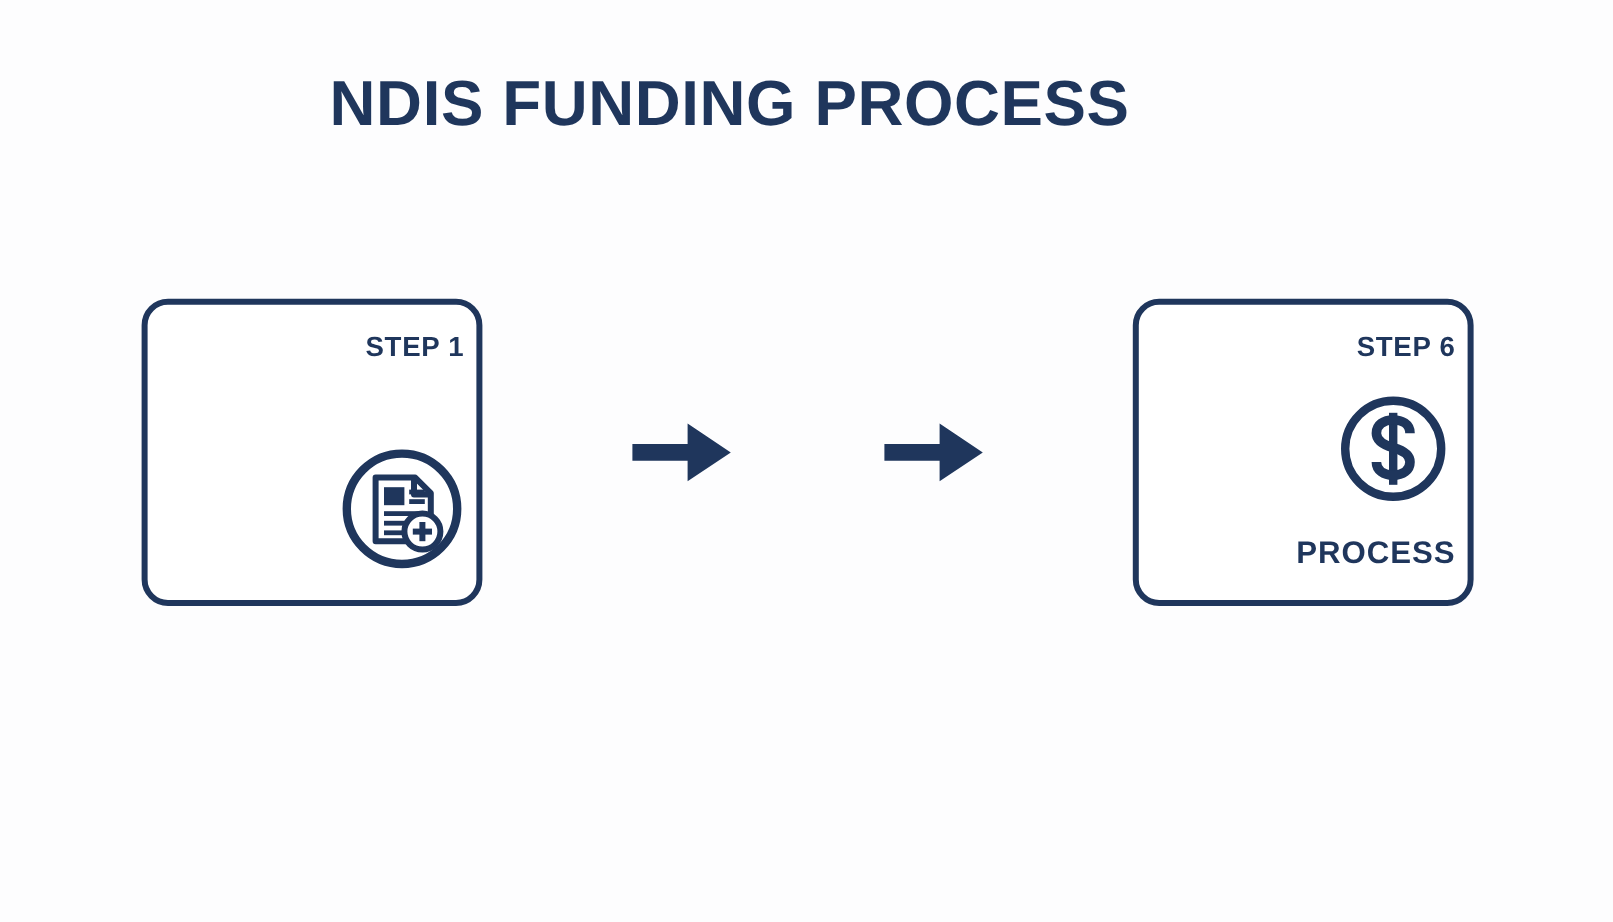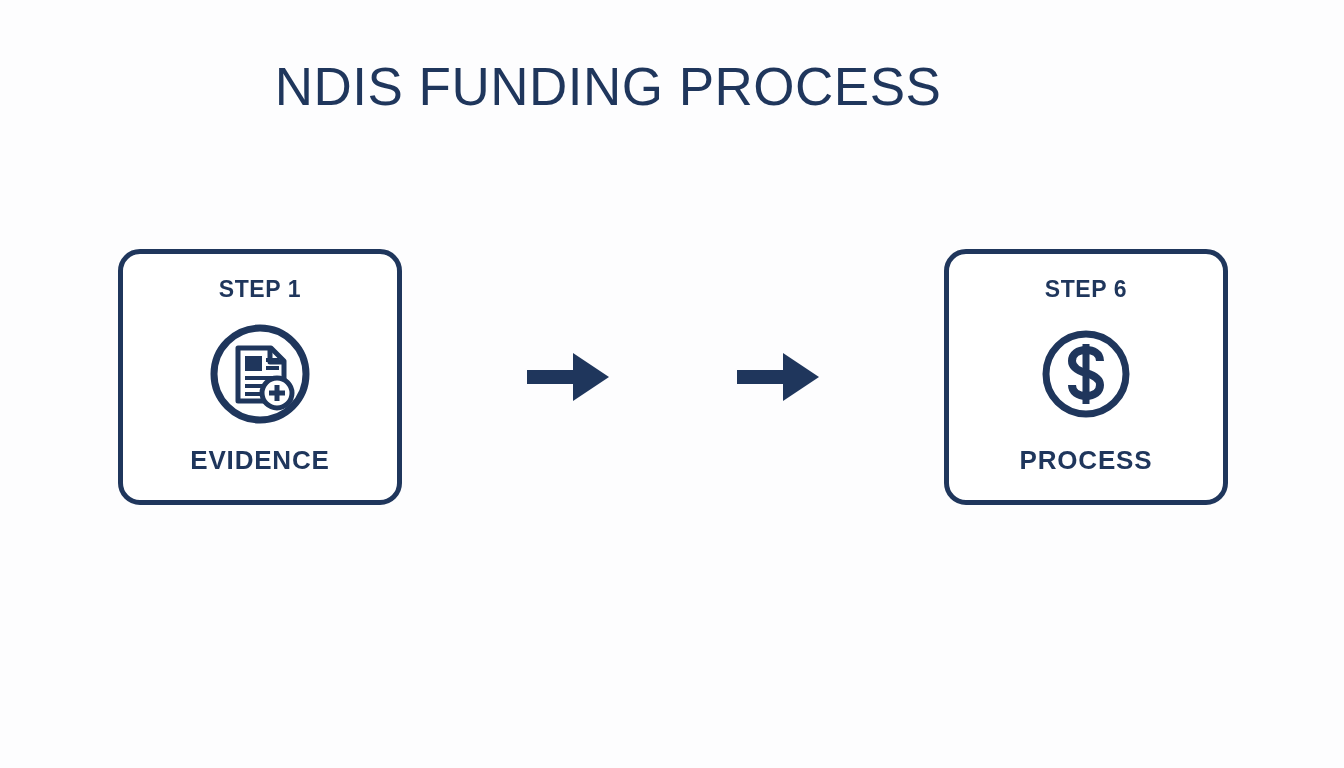--- a/index.html
+++ b/index.html
@@ -24,21 +24,21 @@
   }
 
   
   #page-title {
     position: absolute;
     left: 0;
     top: 58px;
     width: 1216px;
     text-align: center;
     font-size: 53px;
-    font-weight: normal;
+    font-weight: bold;
     letter-spacing: 0.5px;
     color: #1f365c;
     line-height: 1.1;
     white-space: nowrap;
   }
 
   
   #flow-row {
     position: absolute;
     left: 118px;
@@ -53,21 +53,21 @@
 
   .step-card {
     box-sizing: border-box;
     width: 284px;
     height: 256px;
     border: 5px solid #1f365c;
     border-radius: 22px;
     background: #ffffff;
     display: flex;
     flex-direction: column;
-    align-items: center;
+    align-items: flex-end;
     justify-content: space-between;
     padding: 22px 10px 24px 10px;
     flex: 0 0 auto;
   }
 
   .step-title {
     font-size: 23px;
     font-weight: bold;
     letter-spacing: 0.6px;
     color: #1f365c;
@@ -129,21 +129,20 @@
           <rect x="37" y="54" width="34" height="4" fill="#1f365c"></rect>
           <rect x="37" y="62" width="34" height="4" fill="#1f365c"></rect>
           <rect x="37" y="70" width="22" height="4" fill="#1f365c"></rect>
 
           <circle cx="69" cy="71" r="15" fill="#ffffff" stroke="#1f365c" stroke-width="5"></circle>
           <rect x="66.5" y="63" width="5" height="16" fill="#1f365c"></rect>
           <rect x="61" y="68.5" width="16" height="5" fill="#1f365c"></rect>
         </svg>
       </div>
 
-      <div class="step-label">EVIDENCE</div>
     </div>
 
     <div class="flow-arrow">
       <svg viewBox="0 0 86 58" width="86" height="58" aria-hidden="true">
         <path d="M2 22 L48 22 L48 5 L84 29 L48 53 L48 36 L2 36 Z" fill="#1f365c"></path>
       </svg>
     </div>
 
 
     <div class="flow-arrow">

